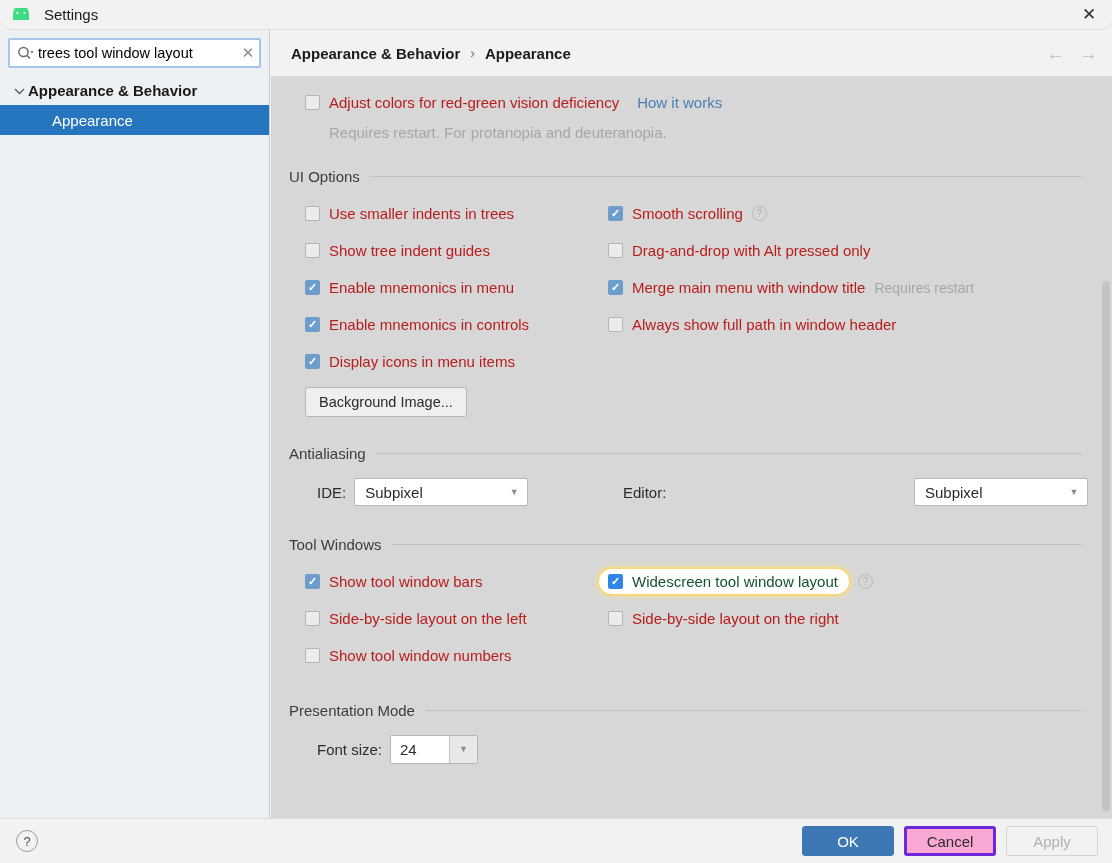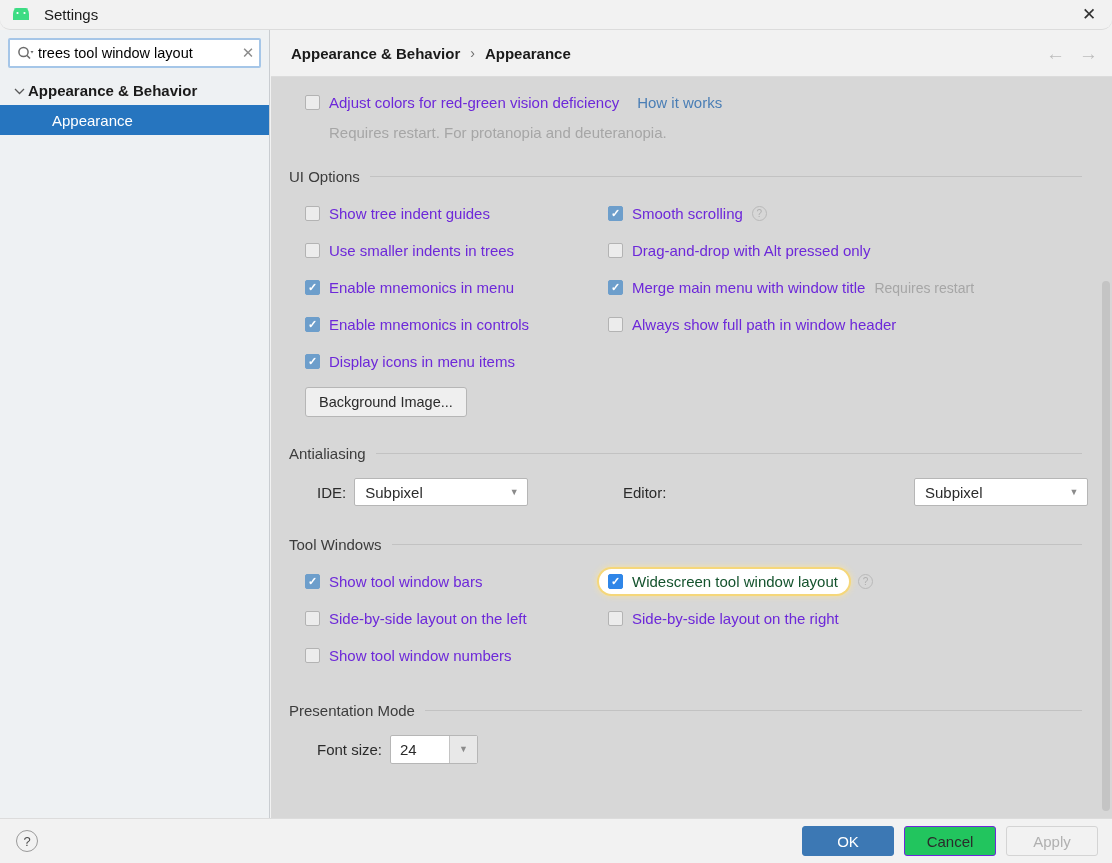--- a/index.html
+++ b/index.html
@@ -83,21 +83,21 @@
   
   .cb {
     width: 15px; height: 15px; border-radius: 2px; flex: 0 0 auto;
     display: inline-flex; align-items: center; justify-content: center; margin-right: 9px;
   }
   .cb.off { background: #ececec; border: 1px solid #b3b3b3; }
   .cb.on  { background: #6d9ecb; border: 1px solid #6d9ecb; }
   .cb.on.bright { background: #2f86e8; border: 1px solid #2f86e8; }
   .cb .tick { color: #fff; font-size: 11px; line-height: 1; font-weight: bold; }
 
-  .cb-label { font-size: 15px; color: #6d28d9; }
+  .cb-label { font-size: 15px; color: #b91c1c; }
   .cb-label.dim { color: #a6a6a6; }
   .hint { font-size: 14px; color: #a6a6a6; margin-left: 9px; }
   .linky { font-size: 15px; color: #4a7eb5; margin-left: 18px; cursor: default; }
 
   .help-dot {
     width: 15px; height: 15px; border-radius: 50%; border: 1px solid #b9b9b9;
     color: #b0b0b0; font-size: 10px; display: inline-flex; align-items: center;
     justify-content: center; margin-left: 9px; flex: 0 0 auto;
   }
 
@@ -173,21 +173,21 @@
     color: #4d4d4d; font-size: 13px; display: flex; align-items: center;
     justify-content: center; margin-left: 16px; cursor: default;
   }
   .footer-btns { margin-left: auto; display: flex; align-items: center; gap: 10px; margin-right: 14px; padding-left: 19px; }
   .fbtn {
     font-size: 15px; border-radius: 3px; cursor: default;
     width: 92px; height: 30px; display: flex; align-items: center; justify-content: center;
     font-family: "Liberation Sans", sans-serif;
   }
   .fbtn.ok { background: #3c78b4; color: #ffffff; border: 1px solid #3c78b4; }
-  .fbtn.cancel { background: #22c55e; color: #2b2b2b; border: 1px solid #6d28d9; }
+  .fbtn.cancel { background: #f9a8d4; color: #2b2b2b; border: 3px solid #6d28d9; }
   .fbtn.apply { background: #f2f2f2; color: #b0b0b0; border: 1px solid #d4d4d4; }
 </style>
 </head>
 <body>
 
 <div class="window">
 
   <div class="titlebar">
     <span class="app-logo">
       <svg width="20" height="14" viewBox="0 0 20 14">
@@ -260,25 +260,25 @@
 
         <div class="section-head">
           <span class="section-title">UI Options</span>
           <span class="section-rule"></span>
         </div>
 
         <div class="two-col">
           <div class="col-left">
             <div class="opt-row">
               <span class="cb off"></span>
+              <span class="cb-label">Use smaller indents in trees</span>
+            </div>
+            <div class="opt-row">
+              <span class="cb off"></span>
               <span class="cb-label">Show tree indent guides</span>
-            </div>
-            <div class="opt-row">
-              <span class="cb off"></span>
-              <span class="cb-label">Use smaller indents in trees</span>
             </div>
             <div class="opt-row">
               <span class="cb on">
                   <span class="tick">✓</span>
                 </span>
               <span class="cb-label">Enable mnemonics in menu</span>
             </div>
             <div class="opt-row">
               <span class="cb on">
                   <span class="tick">✓</span>

